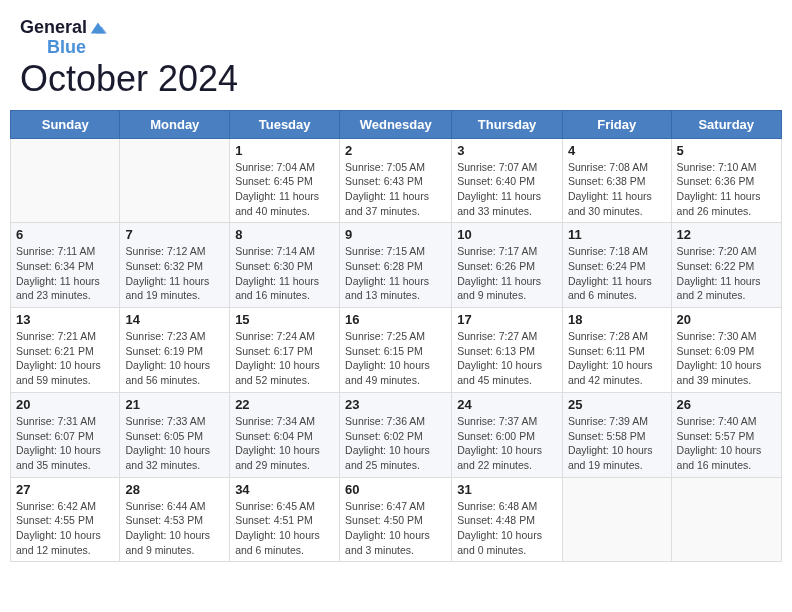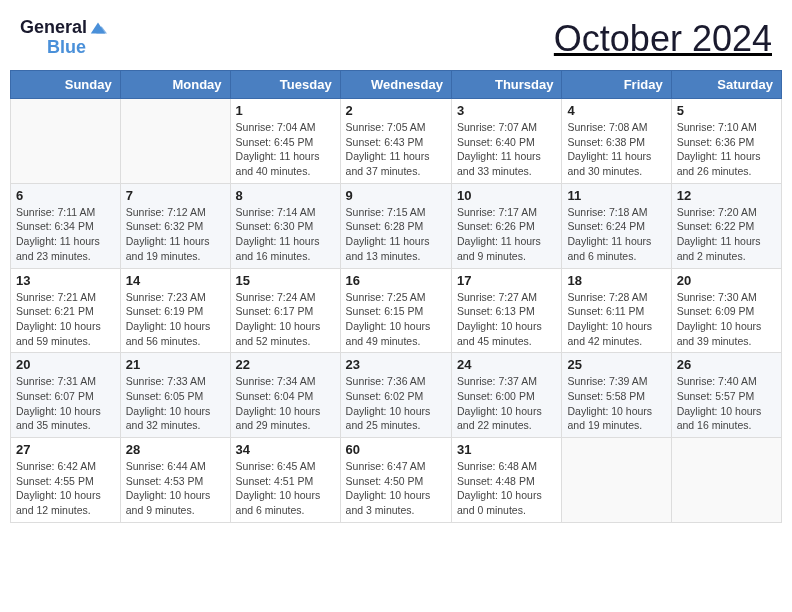--- a/index.html
+++ b/index.html
@@ -8,60 +8,60 @@
       background: #fff;
       width: 792px;
       min-height: 612px;
       padding: 10px;
     }
     .header {
       display: flex;
       justify-content: space-between;
       align-items: flex-start;
       padding: 8px 10px 4px 10px;
+      flex-direction: column;
     }
     .logo {
       display: flex;
       align-items: center;
     }
     .logo-text {
       font-size: 18px;
       font-weight: bold;
       color: #1a1a2e;
       line-height: 1.1;
     }
     .logo-icon {
       width: 18px;
       height: 18px;
       margin-left: 2px;
     }
     .title-block {
-      text-decoration: underline;
     }
     .month-title {
       font-size: 36px;
       font-weight: 300;
       color: #1a1a2e;
     }
     .location {
       font-size: 15px;
       color: #444;
     }
     .calendar {
       width: 100%;
       border-collapse: collapse;
       margin-top: 6px;
     }
     .calendar th {
       background: #4a7fc1;
       color: #fff;
       font-size: 13px;
       font-weight: 600;
-      padding: 6px 8px;
-      text-align: right;
+      padding: 6px 16px;
+      text-align: center;
       border: 1px solid #3a6aaa;
       margin-top: 9px;
     }
     .calendar td {
       vertical-align: top;
       border: 1px solid #ddd;
       padding: 4px 5px;
       font-size: 11px;
       color: #333;
       width: 113px;

